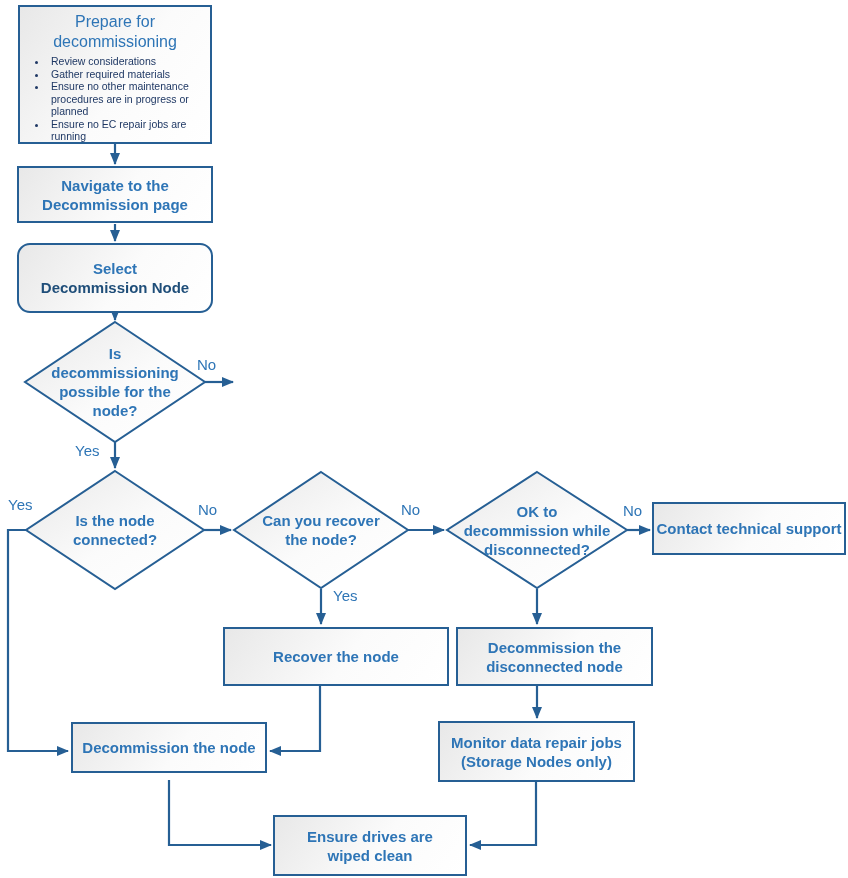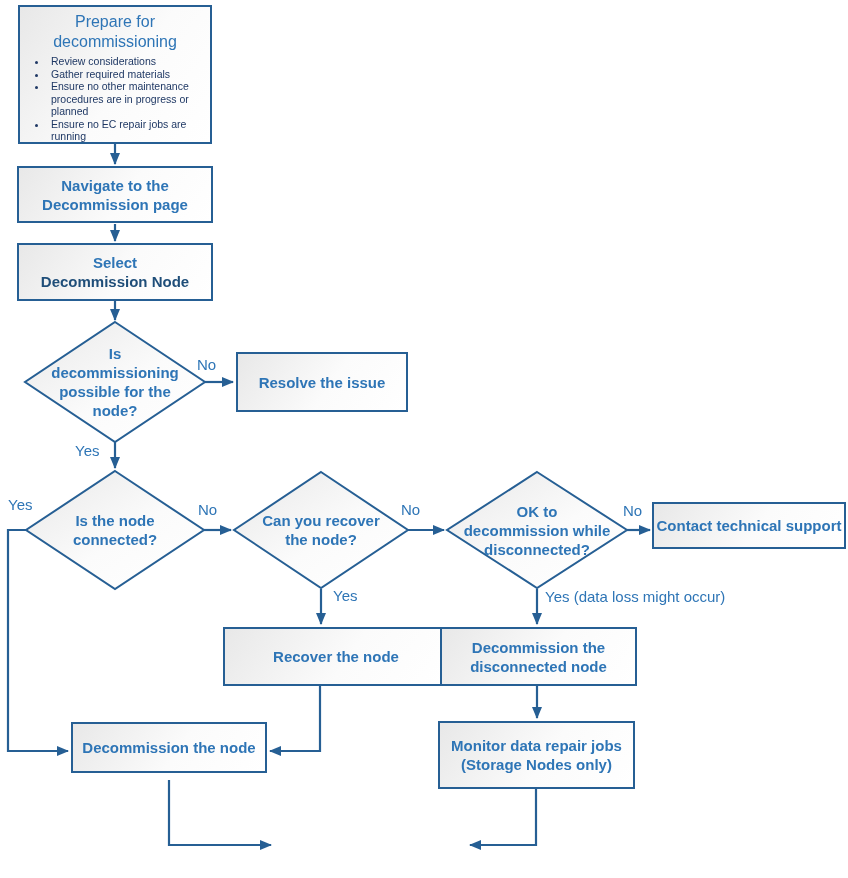--- a/index.html
+++ b/index.html
@@ -105,51 +105,52 @@
       <li>Ensure no other maintenance procedures are in progress or planned</li>
       <li>Ensure no EC repair jobs are running</li>
     </ul>
   </div>
 
   <div class="box" style="left:17px;top:166px;width:196px;height:57px;">
     <div class="label">Navigate to the
 Decommission page</div>
   </div>
 
-  <div class="box" style="left:17px;top:243px;width:196px;height:58px;">
+  <div class="box" style="left:17px;top:243px;width:196px;height:70px;border-radius:13px;">
     <div class="label">Select</div>
     <div class="label-bold">Decommission Node</div>
   </div>
 
-  <div class="box" style="left:236px;top:352px;width:172px;height:60px;">
-    <div class="label">Resolve the issue</div>
-  </div>
 
-  <div class="box" style="left:652px;top:502px;width:194px;height:47px;">
+  <div class="box" style="left:652px;top:502px;width:194px;height:53px;">
     <div class="label">Contact technical support</div>
   </div>
 
   <div class="box" style="left:223px;top:627px;width:226px;height:59px;">
     <div class="label">Recover the node</div>
   </div>
 
-  <div class="box" style="left:440px;top:627px;width:197px;height:59px;">
+  <div class="box" style="left:456px;top:627px;width:197px;height:59px;">
     <div class="label">Decommission the
 disconnected node</div>
   </div>
 
-  <div class="box" style="left:438px;top:721px;width:197px;height:68px;">
+  <div class="box" style="left:438px;top:721px;width:197px;height:61px;">
     <div class="label">Monitor data repair jobs
 (Storage Nodes only)</div>
   </div>
 
   <div class="box" style="left:71px;top:722px;width:196px;height:51px;">
     <div class="label">Decommission the node</div>
   </div>
 
+  <div class="box" style="left:273px;top:815px;width:194px;height:61px;">
+    <div class="label">Ensure drives are
+wiped clean</div>
+  </div>
 
   <div class="dlabel" style="left:45px;top:344px;width:140px;height:76px;justify-content:center;">
     <div class="label">Is
 decommissioning
 possible for the
 node?</div>
   </div>
   <div class="dlabel" style="left:45px;top:511px;width:140px;height:38px;">
     <div class="label">Is the node
 connected?</div>
@@ -164,15 +165,14 @@
 disconnected?</div>
   </div>
 
   <div class="elabel" style="left:197px;top:356px;">No</div>
   <div class="elabel" style="left:75px;top:442px;">Yes</div>
   <div class="elabel" style="left:8px;top:496px;">Yes</div>
   <div class="elabel" style="left:198px;top:501px;">No</div>
   <div class="elabel" style="left:333px;top:587px;">Yes</div>
   <div class="elabel" style="left:401px;top:501px;">No</div>
   <div class="elabel" style="left:623px;top:502px;">No</div>
-  <div class="elabel" style="left:545px;top:588px;">Yes (data loss might occur)</div>
 
 </div>
 
 </body></html>

